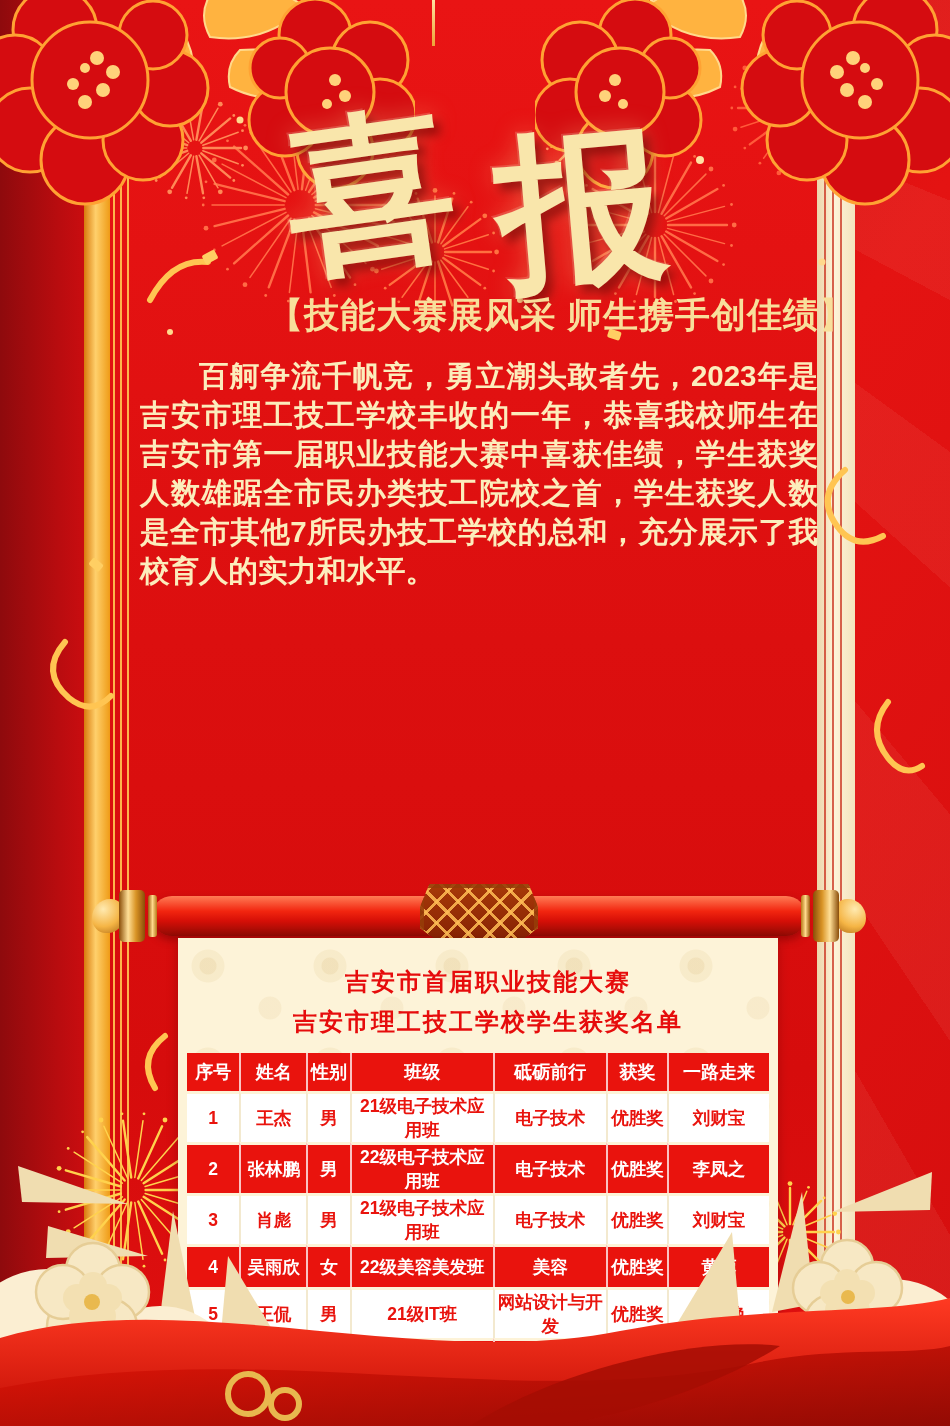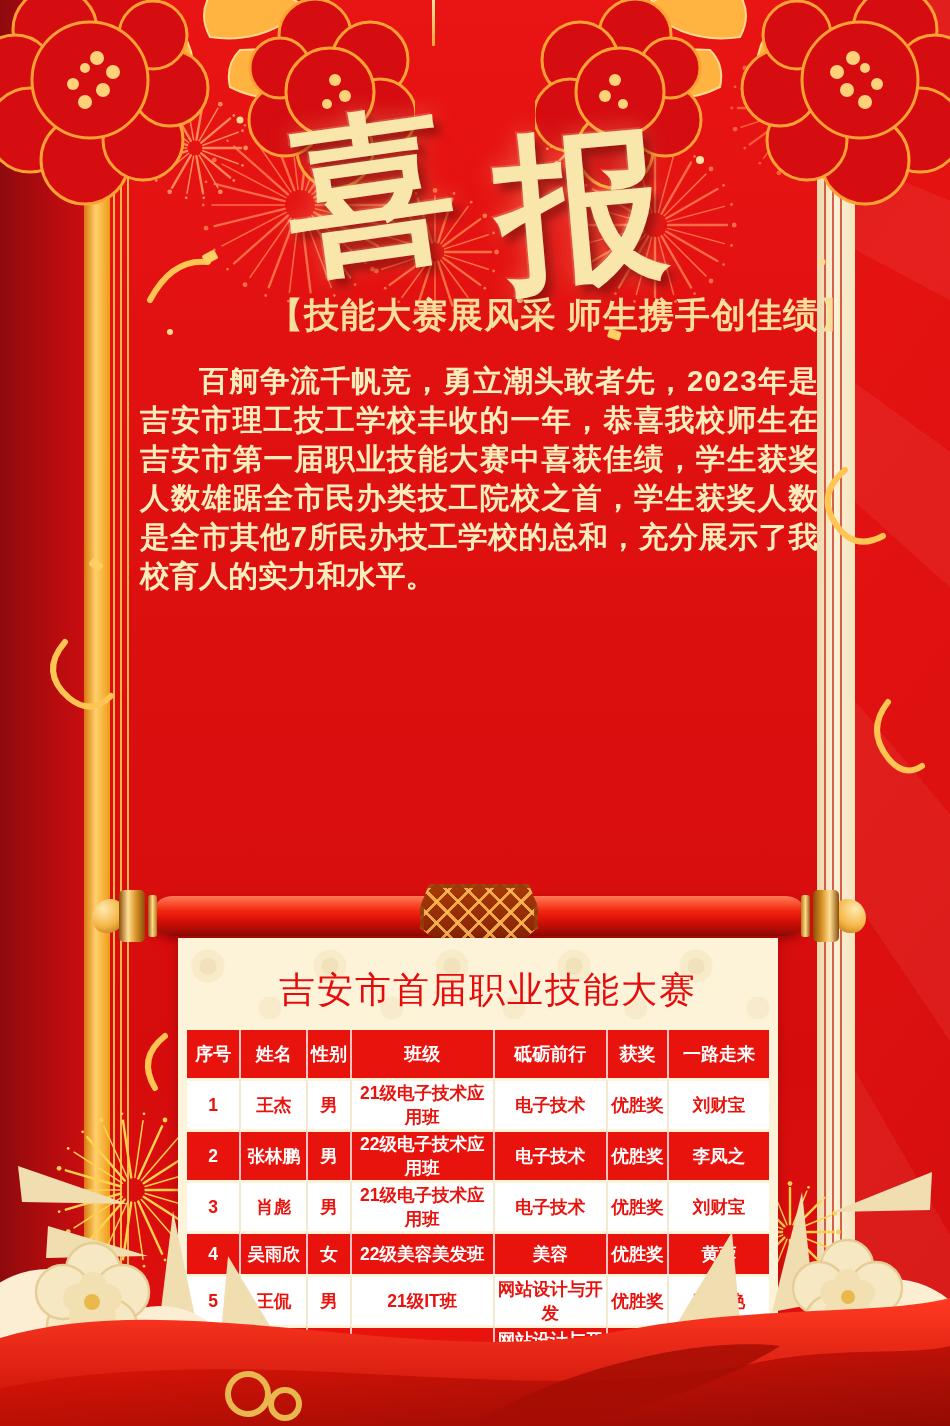--- a/index.html
+++ b/index.html
@@ -36,21 +36,21 @@
     color:#f9e6ab;
     text-shadow:6px 8px 10px rgba(110,0,0,.6),0 0 24px rgba(255,225,150,.35),-2px -2px 0 rgba(255,250,225,.18);
   }
   .banner .c1{transform:rotate(-8deg)}
   .banner .c2{transform:rotate(-5deg) translateY(16px)}
   
   .headline{position:absolute;left:110px;right:95px;top:292px;z-index:6;text-align:right;
     font-size:35px;font-weight:bold;letter-spacing:1px;color:#f8df9b;}
   .bodytext{position:absolute;left:140px;width:678px;top:352px;z-index:6;
     color:#fcedbc;font-size:29.5px;line-height:39px;font-weight:bold;text-align:justify;}
-  .bodytext p{margin:12px 0 9px 0;text-indent:2em;font-family:Liberation Mono, monospace;}
+  .bodytext p{margin:4px 0 9px 0;text-indent:2em;}
   
   .divider{position:absolute;left:96px;right:88px;top:882px;height:92px;z-index:7;}
   .rod{position:absolute;left:56px;right:56px;top:14px;height:40px;border-radius:20px;
     background:linear-gradient(180deg,#ff7c55 0%,#f2250f 38%,#d60f07 62%,#8e0a04 100%);
     box-shadow:0 4px 8px rgba(90,0,0,.45);}
   .cap{position:absolute;top:6px;width:62px;height:56px;}
   .cap.right{right:-4px;transform:scaleX(-1);} .cap.left{left:-4px;}
   .cap .knob{position:absolute;left:0;top:11px;width:32px;height:34px;border-radius:62% 45% 55% 48%;
     background:radial-gradient(circle at 35% 30%,#ffeab0,#f5b545 55%,#a96410);}
   .cap .rings{position:absolute;left:27px;top:2px;width:26px;height:52px;border-radius:5px;
@@ -66,25 +66,25 @@
     box-shadow:inset 0 0 0 4px rgba(150,60,8,.9);}
   
   .paper{position:absolute;left:178px;top:938px;width:600px;height:430px;z-index:7;
     background-color:#fdf3d8;
     background-image:
       radial-gradient(circle at 30px 28px,rgba(213,178,108,.16) 8px,transparent 9px),
       radial-gradient(circle at 30px 28px,rgba(213,178,108,.13) 16px,transparent 17px),
       radial-gradient(circle at 92px 70px,rgba(213,178,108,.12) 11px,transparent 12px);
     background-size:122px 98px;
     box-shadow:0 3px 10px rgba(90,0,0,.35);}
-  .paper-title{margin-top:28px;text-align:center;color:#e60c0c;font-weight:400;
-    font-family:"DejaVu Serif","Liberation Serif",serif;font-size:36px;letter-spacing:2px;padding-left:20px;}
+  .paper-title{margin-top:28px;text-align:center;color:#e60c0c;font-weight:700;
+    font-family:"DejaVu Serif","Liberation Serif",serif;font-size:24px;letter-spacing:2px;padding-left:20px;}
   .paper-title + .paper-title{margin-top:8px;}
   table.awards{width:582px;margin:15px auto 0;border-collapse:separate;border-spacing:0;table-layout:fixed;}
-  .awards th{background:#e9130d;color:#fff;height:48px;font-size:18px;font-weight:bold;padding:0 1px;}
+  .awards th{background:#e9130d;color:#fff;height:38px;font-size:18px;font-weight:bold;padding:0 1px;}
   .awards th+th{border-left:2px solid rgba(255,255,255,.75);margin-top:28px;}
   .awards td{height:40px;text-align:center;font-weight:bold;font-size:17.5px;padding:0 1px;
     border-top:3px solid #fdf3d8;overflow:hidden;}
   .awards tr.light td{background:#ffffff;color:#e9130d;}
   .awards tr.light td+td{border-left:2px solid #f3e9cf;}
   .awards tr.dark td{background:#e9130d;color:#ffffff;}
   .awards tr.dark td+td{border-left:2px solid rgba(255,255,255,.75);}
   
   .deco{position:absolute;inset:0;width:950px;height:1426px;z-index:4;pointer-events:none;}
   .flower-tl{position:absolute;left:-15px;top:-20px;z-index:5;pointer-events:none;}
@@ -596,20 +596,21 @@
     <div class="cap right">
       <div class="knob"></div>
         <div class="rings"></div>
         <div class="ring2"></div>
     </div>
     <div class="pendant"></div>
   </div>
 
   <div class="paper">
     <div class="paper-title">吉安市首届职业技能大赛</div>
+    <div class="paper-title">吉安市理工技工学校学生获奖名单</div>
     <table class="awards">
       <colgroup>
         <col style="width:9%">
           <col style="width:11.5%">
           <col style="width:7.5%">
           <col style="width:24.5%">
         <col style="width:19.5%">
           <col style="width:10.5%">
           <col style="width:17.5%">
       </colgroup>

